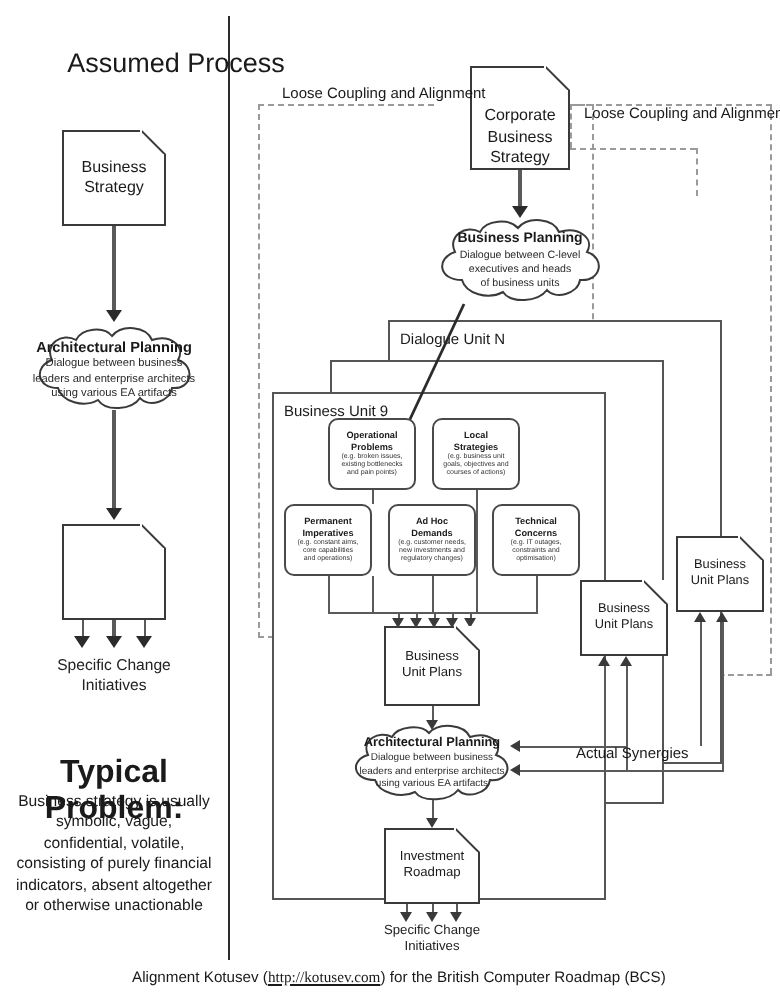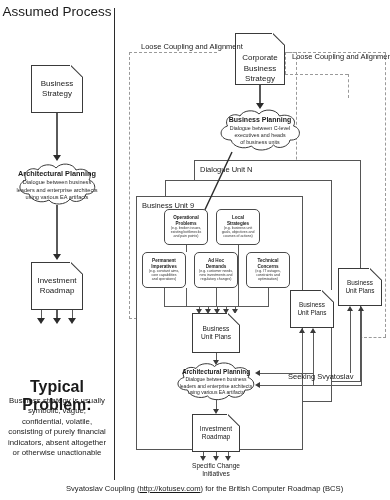--- a/index.html
+++ b/index.html
@@ -63,30 +63,30 @@
   .arr-d-big{position:absolute;width:0;height:0;border-left:4.2px solid transparent;
         border-right:4.2px solid transparent;border-top:6.5px solid #2b2b2b;}
 
   .caption{position:absolute;font-size:7.5px;color:#1a1a1a;white-space:nowrap;}
   .small-lab{position:absolute;font-size:7px;color:#222;text-align:center;line-height:1.22;}
 
   .prob-title{position:absolute;font-size:16px;font-weight:bold;text-align:center;}
   .prob-body{position:absolute;font-size:7.8px;text-align:center;line-height:1.34;color:#1a1a1a;}
 
   .footer{position:absolute;font-size:7.6px;color:#1a1a1a;white-space:nowrap;}
-  .footer a{color:#1a1a1a;}
+  .footer a{color:#1a1a1a;font-family:Liberation Serif, serif;}
 </style>
 </head>
 <body>
 
 <div id="root">
 
   <div class="divider" style="left:114px;top:8px;height:472px;"></div>
 
-  <div class="panel-title abs" style="left:0;top:4px;width:114px;">Assumed Process</div>
+  <div class="panel-title abs" style="left:0;top:24px;width:114px;padding-left:31px;">Assumed Process</div>
 
   <div class="doc" style="left:31px;top:65px;width:52px;height:48px;font-size:8px;">
     <div class="fold3"></div>
       <div class="fold2"></div>
     <div class="doclab" style="white-space:pre-line;">Business
 Strategy</div>
   </div>
 
   <div class="ln" style="left:56.4px;top:113px;width:1.2px;height:45px;"></div>
   <div class="arr-d-big" style="left:52.8px;top:155px;"></div>
@@ -104,31 +104,31 @@
 using various EA artifacts</div>
     </div>
   </div>
 
   <div class="ln" style="left:56.4px;top:205px;width:1.2px;height:52px;"></div>
   <div class="arr-d-big" style="left:52.8px;top:254px;"></div>
 
   <div class="doc" style="left:31px;top:262px;width:52px;height:48px;font-size:8px;">
     <div class="fold3"></div>
       <div class="fold2"></div>
-    <div class="doclab" style="white-space:pre-line;">Investment
-Roadmap</div>
   </div>
 
   <div class="ln" style="left:41px;top:310px;width:1.2px;height:11px;"></div>
   <div class="arr-d-big" style="left:37.4px;top:318px;"></div>
   <div class="ln" style="left:56.4px;top:310px;width:1.2px;height:11px;"></div>
   <div class="arr-d-big" style="left:52.8px;top:318px;"></div>
   <div class="ln" style="left:71.8px;top:310px;width:1.2px;height:11px;"></div>
   <div class="arr-d-big" style="left:68.2px;top:318px;"></div>
 
+  <div class="small-lab" style="left:6px;top:328px;width:102px;font-size:7.8px;white-space:pre-line;">Specific Change
+Initiatives</div>
 
   <div class="prob-title" style="left:4px;top:378px;width:106px;">Typical Problem:</div>
   <div class="prob-body" style="left:8px;top:396px;width:98px;">Business strategy is usually symbolic, vague, confidential, volatile, consisting of purely financial indicators, absent altogether or otherwise unactionable</div>
 
 
   <div class="dash" style="left:129px;top:52px;width:168px;height:267px;border-top:none;"></div>
   <div class="dashline" style="left:129px;top:52px;width:88px;"></div>
   <div class="dashline" style="left:285px;top:52px;width:12px;"></div>
 
   <div class="dashline" style="left:283px;top:52px;width:103px;"></div>
@@ -302,19 +302,19 @@
   <div class="ln" style="left:350px;top:311px;width:1px;height:62px;"></div>
   <div class="arr-u" style="left:347.3px;top:306px;"></div>
   <div class="ln" style="left:361px;top:311px;width:1px;height:74px;"></div>
   <div class="arr-u" style="left:358.3px;top:306px;"></div>
 
   <div class="ln" style="left:258px;top:373px;width:56px;height:1px;"></div>
   <div class="arr-l" style="left:255px;top:370.3px;"></div>
   <div class="ln" style="left:258px;top:385px;width:104px;height:1px;"></div>
   <div class="arr-l" style="left:255px;top:382.3px;"></div>
 
-  <div class="caption" style="left:288px;top:372px;">Seeking Svyatoslav</div>
+  <div class="caption" style="left:288px;top:372px;">Actual Synergies</div>
 
   <div class="footer" style="left:66px;top:484px;">
-    <span>Svyatoslav Coupling (</span><a href="#">http://kotusev.com</a><span>) for the British Computer Roadmap (BCS)</span>
+    <span>Alignment Kotusev (</span><a href="#">http://kotusev.com</a><span>) for the British Computer Roadmap (BCS)</span>
   </div>
 
 </div>
 
 </body></html>

